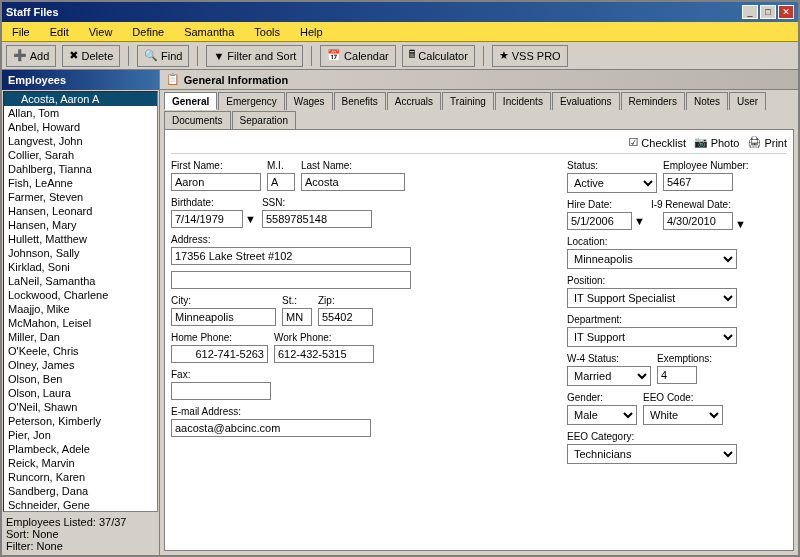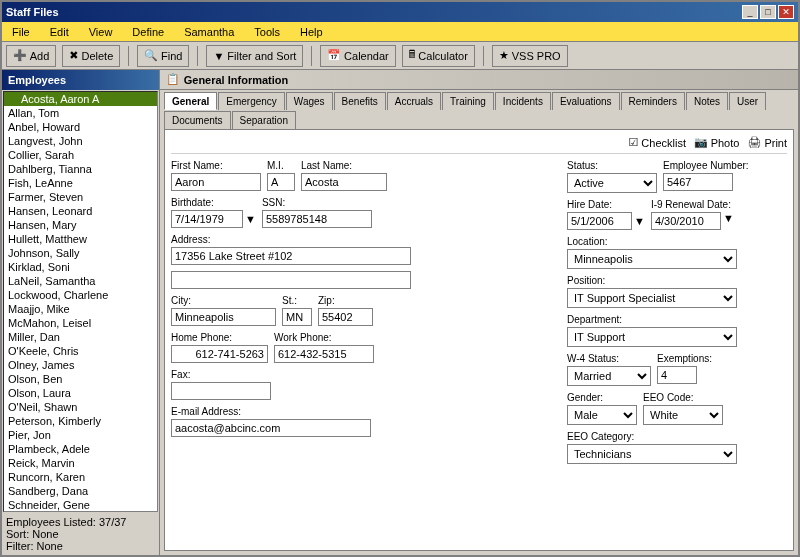--- a/index.html
+++ b/index.html
@@ -23,21 +23,21 @@
     .toolbar-sep { width: 1px; height: 20px; background: #808080; margin: 0 2px; }
 
     
     .main { display: flex; flex: 1; overflow: hidden; }
 
     
     .left-panel { width: 158px; border-right: 1px solid #808080; display: flex; flex-direction: column; background: #d4d0c8; }
     .left-panel-header { background: linear-gradient(to right, #0a246a, #3a6ea5); color: white; height: 20px; display: flex; align-items: center; padding: 0 6px; font-weight: bold; font-size: 11px; }
     .employee-list { flex: 1; overflow-y: auto; background: white; border: 1px inset #808080; margin: 1px; }
     .employee-list-item { padding: 1px 4px; cursor: pointer; white-space: nowrap; overflow: hidden; }
-    .employee-list-item.selected { background: #4d7c0f; color: white; padding-left: 17px; }
+    .employee-list-item.selected { background: #0c4a6e; color: white; padding-left: 17px; }
     .left-panel-footer { padding: 3px 4px; font-size: 10px; color: #000; }
 
     
     .right-panel { flex: 1; display: flex; flex-direction: column; overflow: hidden; }
     .right-panel-header { background: linear-gradient(to right, #d4d0c8, #b8b4ac); height: 20px; display: flex; align-items: center; padding: 0 6px; font-weight: bold; font-size: 11px; border-bottom: 1px solid #808080; }
 
     
     .tabs-row { display: flex; align-items: flex-end; padding: 2px 4px 0 4px; background: #d4d0c8; flex-wrap: wrap; gap: 1px; }
     .tab { padding: 2px 7px; border: 1px solid #808080; background: #d4d0c8; cursor: pointer; border-bottom: none; font-size: 10px; height: 18px; display: flex; align-items: center; }
     .tab.active { background: white; border-bottom: 1px solid white; z-index: 1; font-weight: bold; }
@@ -216,21 +216,21 @@
               <div class="form-col">
                 <label class="form-label">First Name:</label>
                 <input type="text" class="form-input" style="width: 90px;" value="Aaron">
               </div>
               <div class="form-col">
                 <label class="form-label">M.I.</label>
                 <input type="text" class="form-input" style="width: 28px;" value="A">
               </div>
               <div class="form-col">
                 <label class="form-label">Last Name:</label>
-                <input type="text" class="form-input" style="width: 86px;" value="Acosta">
+                <input type="text" class="form-input" style="width: 104px;" value="Acosta">
               </div>
             </div>
 
             <div class="form-row">
               <div class="form-col">
                 <label class="form-label">Birthdate:</label>
                 <div style="display:flex;align-items:center;gap:2px;">
                   <input type="text" class="form-input" style="width: 72px;" value="7/14/1979">
                   <span style="cursor:pointer;">▼</span>
                 </div>
@@ -314,21 +314,21 @@
             <div class="form-row">
               <div class="form-col">
                 <label class="form-label">Hire Date:</label>
                 <div style="display:flex;align-items:center;gap:2px;">
                   <input type="text" class="form-input" style="width: 65px;" value="5/1/2006">
                   <span style="cursor:pointer;">▼</span>
                 </div>
               </div>
               <div class="form-col">
                 <label class="form-label">I-9 Renewal Date:</label>
-                <div style="display:flex;align-items:flex-start;gap:2px;">
+                <div style="display:flex;align-items:flex-end;gap:2px;margin-left:12px;">
                   <input type="text" class="form-input" style="width: 70px;" value="4/30/2010">
                   <span style="cursor:pointer;">▼</span>
                 </div>
               </div>
             </div>
 
             <div class="form-row">
               <div class="form-col">
                 <label class="form-label">Location:</label>
                 <select class="form-input" style="width:170px;">

